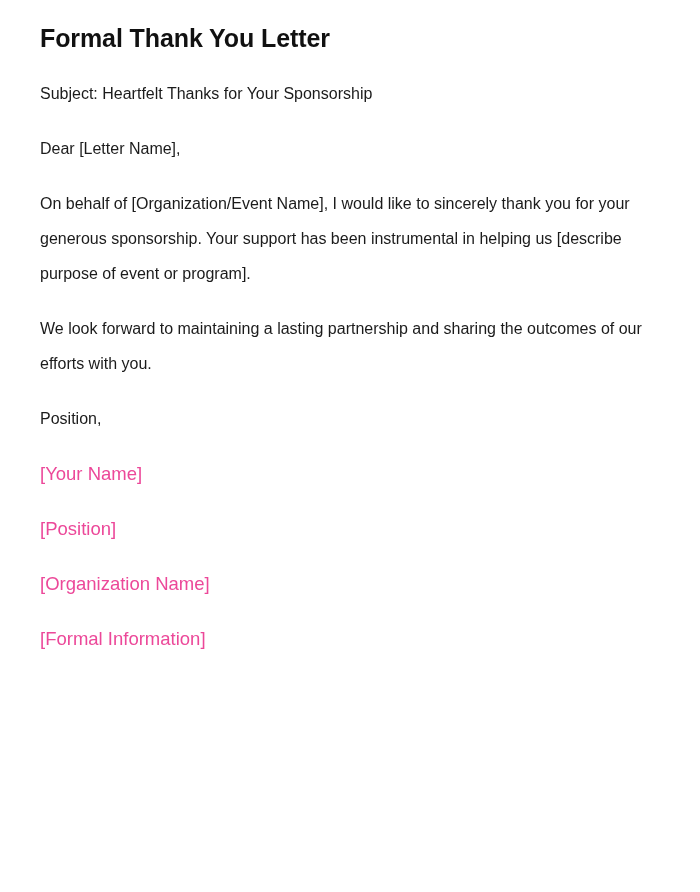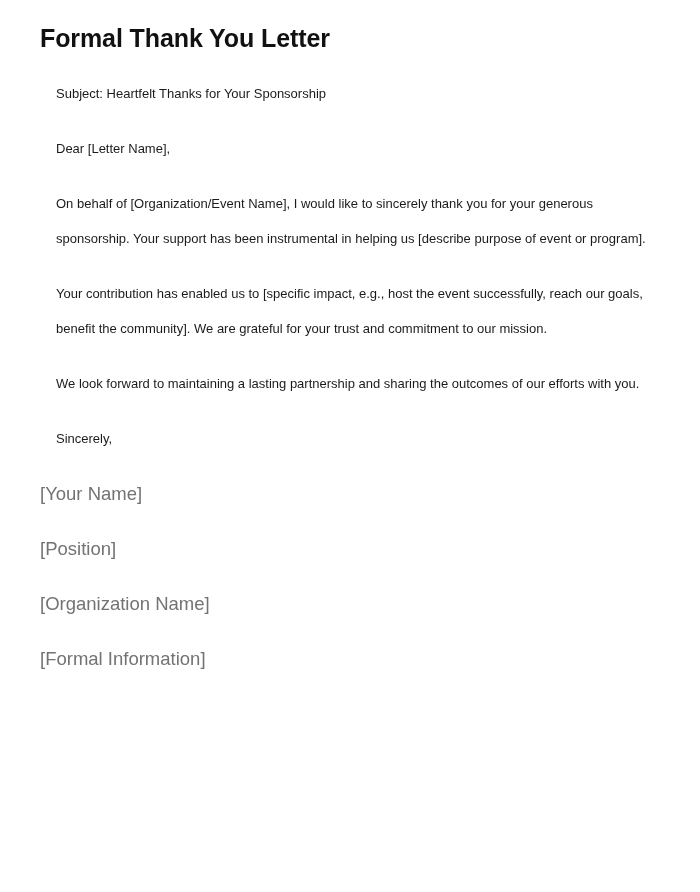--- a/index.html
+++ b/index.html
@@ -27,59 +27,58 @@
   .doc-title {
     font-size: 25px;
     line-height: 32px;
     font-weight: bold;
     letter-spacing: -0.1px;
     color: #111111;
     margin: 0 0 22px 0;
   }
 
   .para {
-    font-size: 13px;
+    font-size: 16px;
     line-height: 35px;
     font-weight: normal;
     color: #1b1b1b;
-    margin: 0 0 20px 16px;
+    margin: 0 0 20px 0;
     max-width: 604px;
     word-wrap: break-word;
   }
 
   .para:last-child {
     margin-bottom: 0;
   }
 
   .sig-line {
     font-size: 18.5px;
     line-height: 35px;
-    color: #737373;
+    color: #ec4899;
     margin: 9px 0 20px 0;
     max-width: 604px;
   }
 </style>
 </head>
 <body>
 
 <div class="page">
 
   <h1 class="doc-title">Formal Thank You Letter</h1>
 
   <p class="para">Subject: Heartfelt Thanks for Your Sponsorship</p>
 
   <p class="para">Dear [Letter Name],</p>
 
   <p class="para">On behalf of [Organization/Event Name], I would like to sincerely thank you for your generous sponsorship. Your support has been instrumental in helping us [describe purpose of event or program].</p>
 
-  <p class="para">Your contribution has enabled us to [specific impact, e.g., host the event successfully, reach our goals, benefit the community]. We are grateful for your trust and commitment to our mission.</p>
 
   <p class="para">We look forward to maintaining a lasting partnership and sharing the outcomes of our efforts with you.</p>
 
-  <p class="para">Sincerely,</p>
+  <p class="para">Position,</p>
 
   <p class="sig-line">[Your Name]</p>
 
   <p class="sig-line">[Position]</p>
 
   <p class="sig-line">[Organization Name]</p>
 
   <p class="sig-line">[Formal Information]</p>
 
 </div>

